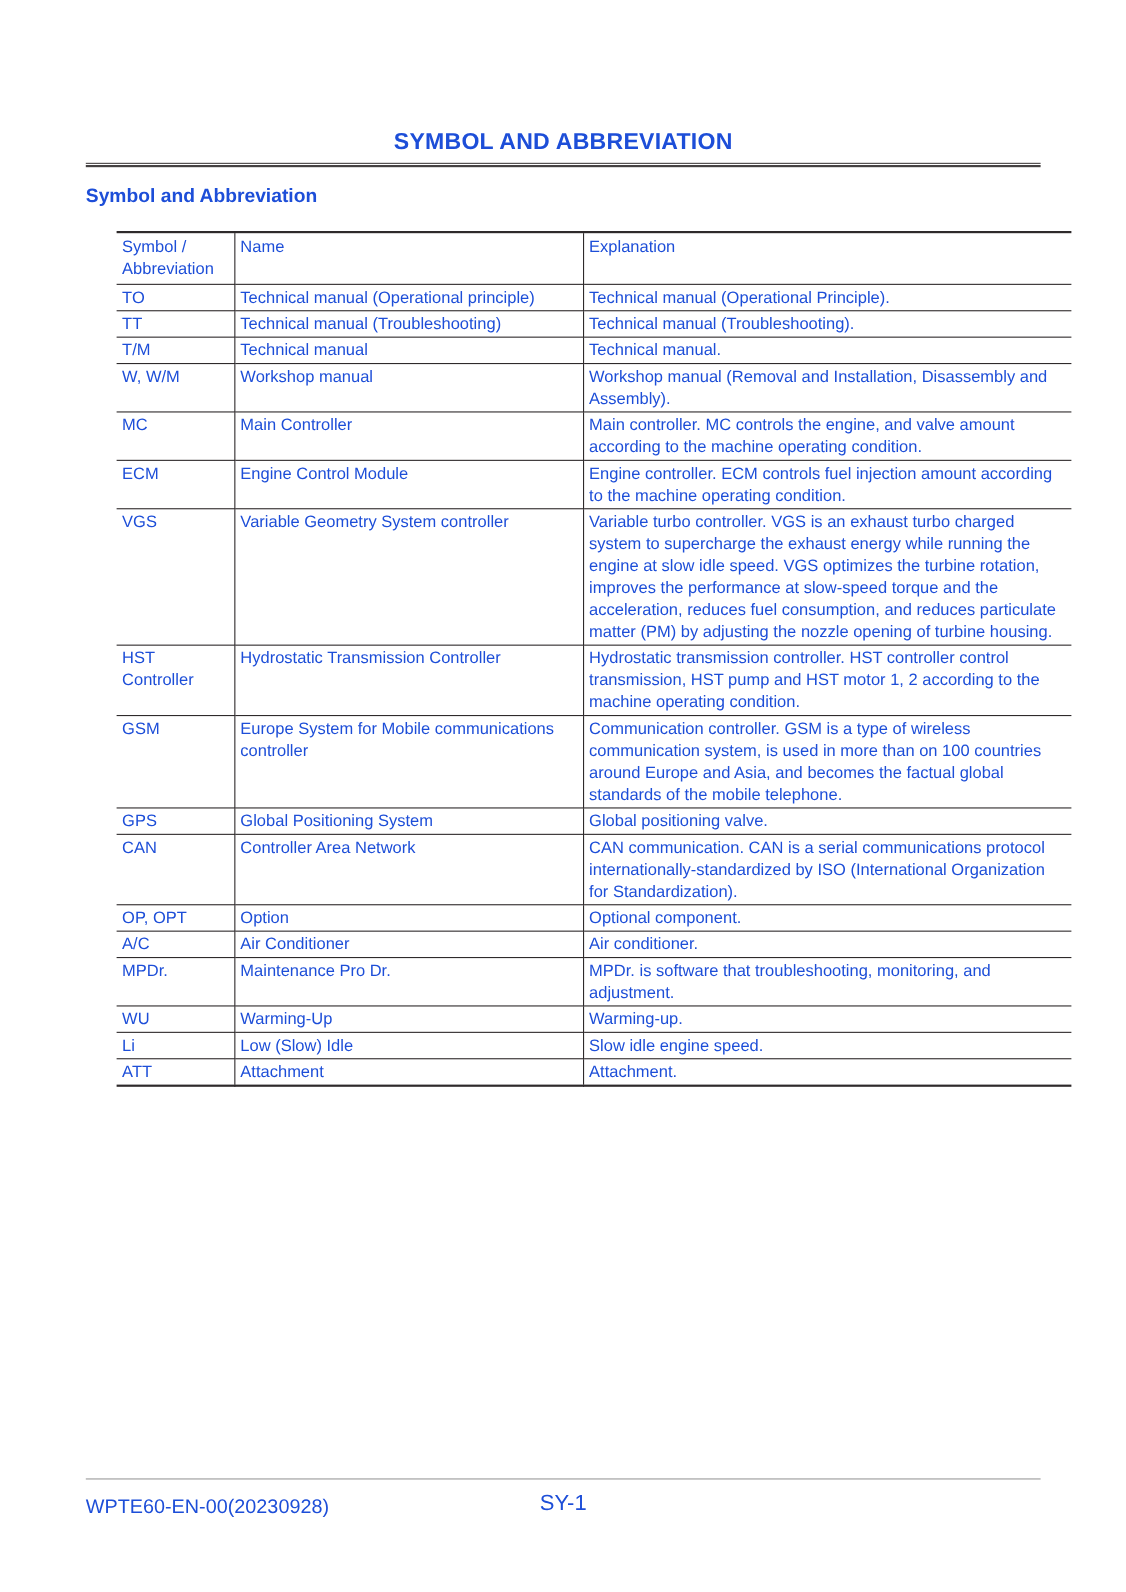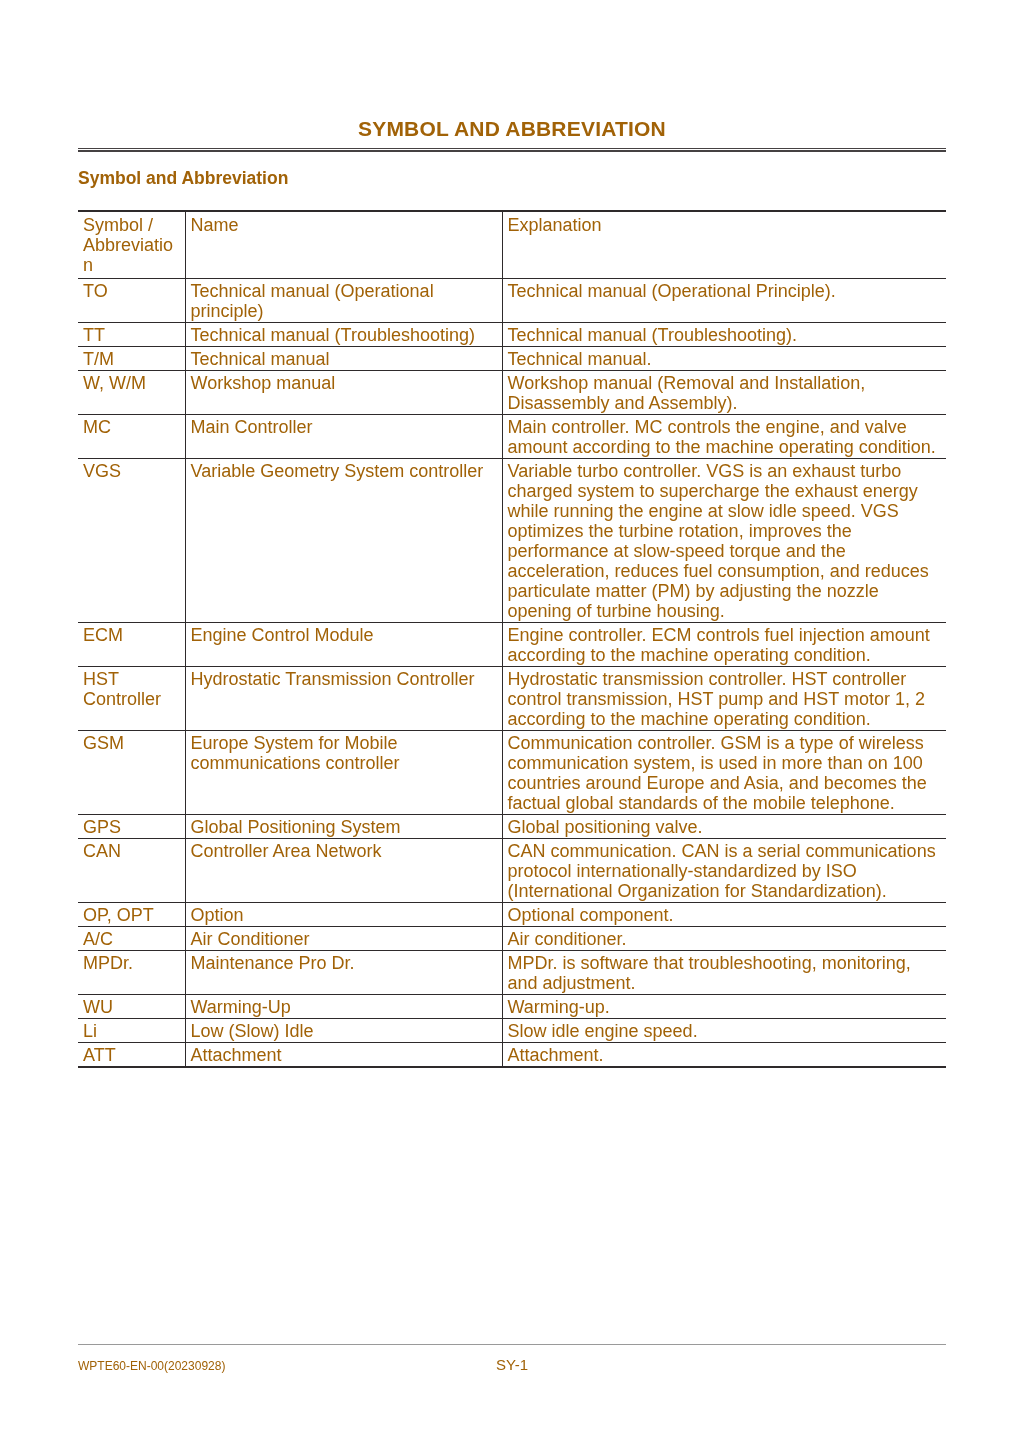--- a/index.html
+++ b/index.html
@@ -2,21 +2,21 @@
 <html><head>
 <meta charset="utf-8">
 <style>
   html, body { margin: 0; padding: 0; background: #ffffff; }
   .page {
     position: relative;
     width: 1024px;
     height: 1447px;
     background: #ffffff;
     font-family: "Liberation Sans", sans-serif;
-    color: #a16207;
+    color: #1d4ed8;
     overflow: hidden;
   }
   .content { margin: 0 78px; }
   .doc-title {
     margin: 0;
     padding-top: 117px;
     text-align: center;
     font-size: 21px;
     font-weight: bold;
     letter-spacing: 0.2px;
@@ -32,21 +32,22 @@
     font-size: 17.5px;
     font-weight: bold;
   }
   table.abbr-table {
     margin-top: 21px;
     width: 868px;
     table-layout: fixed;
     border-collapse: collapse;
     border-top: 2px solid #2e2a2b;
     border-bottom: 2.5px solid #2e2a2b;
-    font-size: 18px;
+    font-size: 15px;
+    margin-left: 28px;
   }
   .col-symbol { width: 107px; }
   .col-name { width: 317px; }
   .col-explanation { width: 444px; }
   .abbr-table th, .abbr-table td {
     padding: 2px 8px 1px 5px;
     line-height: 20px;
     vertical-align: top;
     text-align: left;
     font-weight: normal;
@@ -69,29 +70,29 @@
     position: absolute;
     left: 78px;
     width: 868px;
     top: 1355px;
     height: 24px;
   }
   .doc-code {
     position: absolute;
     left: 0;
     top: 4px;
-    font-size: 12px;
+    font-size: 18px;
   }
   .page-number {
     position: absolute;
     left: 0;
     right: 0;
     top: 1px;
     text-align: center;
-    font-size: 15px;
+    font-size: 20px;
   }
 </style>
 </head>
 <body>
 
 <div class="page">
   <div class="content">
     <h1 class="doc-title">SYMBOL AND ABBREVIATION</h1>
     <div class="double-rule"></div>
     <h2 class="section-heading">Symbol and Abbreviation</h2>
@@ -128,28 +129,28 @@
             <td>W, W/M</td>
             <td>Workshop manual</td>
             <td>Workshop manual (Removal and Installation, Disassembly and Assembly).</td>
           </tr>
           <tr>
             <td>MC</td>
             <td>Main Controller</td>
             <td>Main controller. MC controls the engine, and valve amount according to the machine operating condition.</td>
           </tr>
           <tr>
+            <td>ECM</td>
+            <td>Engine Control Module</td>
+            <td>Engine controller. ECM controls fuel injection amount according to the machine operating condition.</td>
+          </tr>
+          <tr>
             <td>VGS</td>
             <td>Variable Geometry System controller</td>
             <td>Variable turbo controller. VGS is an exhaust turbo charged system to supercharge the exhaust energy while running the engine at slow idle speed. VGS optimizes the turbine rotation, improves the performance at slow-speed torque and the acceleration, reduces fuel consumption, and reduces particulate matter (PM) by adjusting the nozzle opening of turbine housing.</td>
-          </tr>
-          <tr>
-            <td>ECM</td>
-            <td>Engine Control Module</td>
-            <td>Engine controller. ECM controls fuel injection amount according to the machine operating condition.</td>
           </tr>
           <tr>
             <td>HST Controller</td>
             <td>Hydrostatic Transmission Controller</td>
             <td>Hydrostatic transmission controller. HST controller control transmission, HST pump and HST motor 1, 2 according to the machine operating condition.</td>
           </tr>
           <tr>
             <td>GSM</td>
             <td>Europe System for Mobile communications controller</td>
             <td>Communication controller. GSM is a type of wireless communication system, is used in more than on 100 countries around Europe and Asia, and becomes the factual global standards of the mobile telephone.</td>

